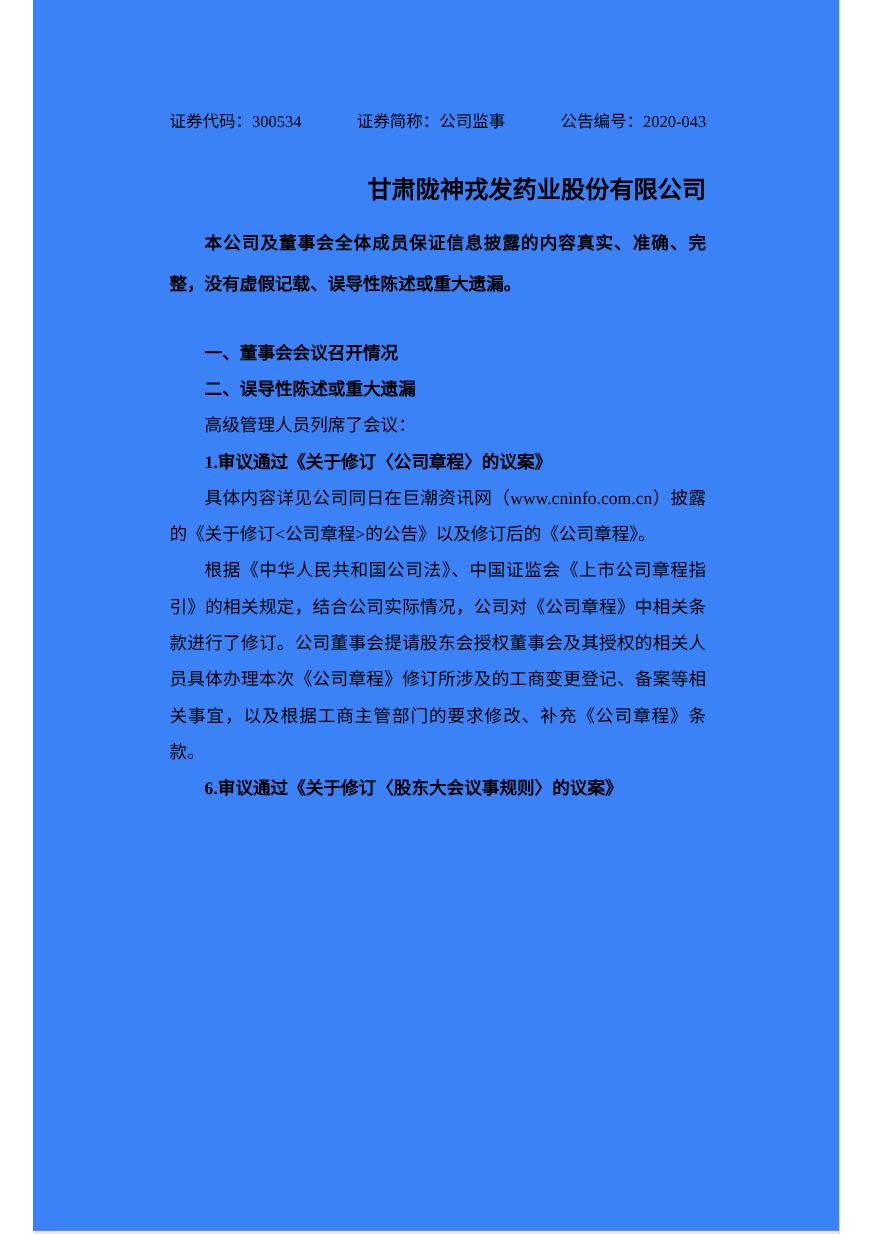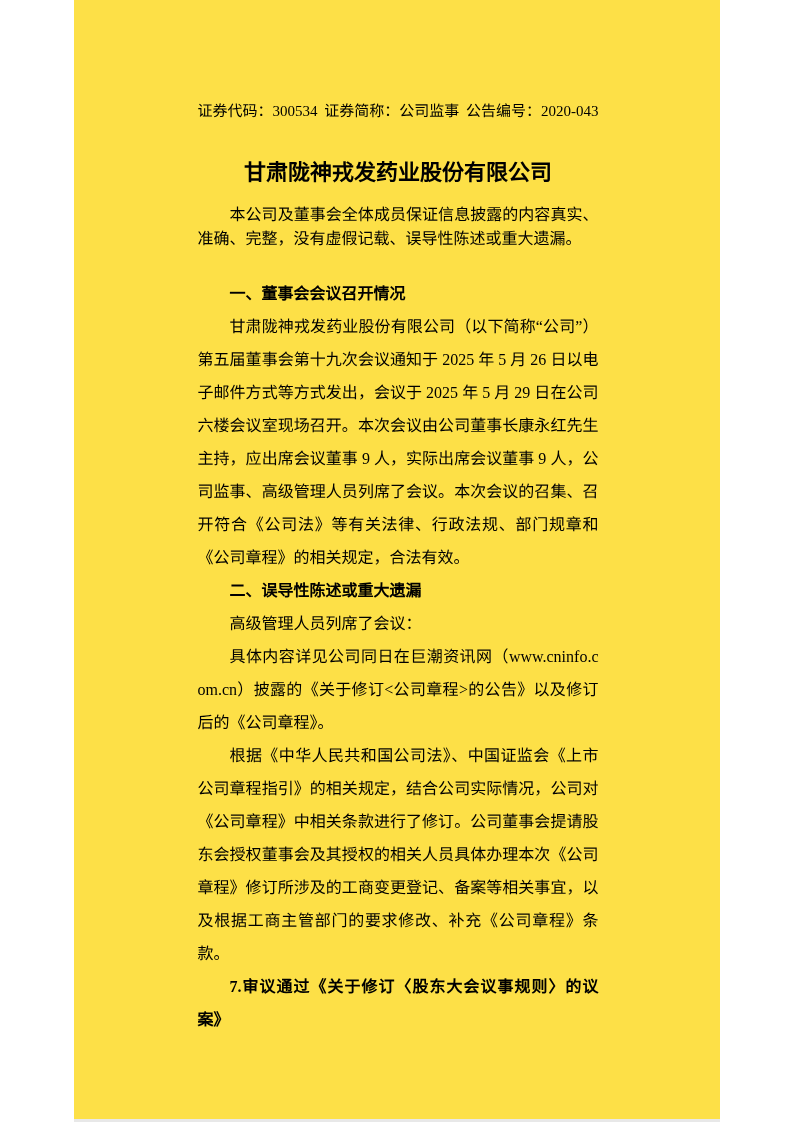--- a/index.html
+++ b/index.html
@@ -5,60 +5,60 @@
 <style>
   * { margin: 0; padding: 0; box-sizing: border-box; }
 
   html, body {
     background: #ffffff;
     color: #000000;
     font-family: "Liberation Serif", "DejaVu Serif", serif;
   }
 
   .page {
-    width: 646px;
+    width: 733px;
     height: 1122px;
     margin: 0 auto;
-    background: #fde047;
+    background: #3b82f6;
     padding: 100px 121px 40px 124px;
     position: relative;
     overflow: hidden;
   }
 
   
   .doc-header {
     display: flex;
     justify-content: space-between;
     align-items: baseline;
     font-size: 15px;
     line-height: 22px;
     margin-bottom: 36px;
     white-space: nowrap;
   }
 
   .doc-title {
-    text-align: center;
+    text-align: right;
     font-size: 22px;
     font-weight: bold;
     line-height: 30px;
   }
   .doc-title.first { margin-bottom: 15px; }
   .doc-title.second { margin-bottom: 24px; }
 
   p.body-par {
     font-size: 16px;
     line-height: 33px;
     text-align: justify;
     text-indent: 2em;
     word-break: break-all;
   }
 
   p.disclaimer {
-    font-weight: normal;
-    line-height: 24px;
+    font-weight: bold;
+    line-height: 38px;
     margin-bottom: 26px;
   }
 
   p.bold { font-weight: bold; }
 
   
   .page-edge {
     position: absolute;
     left: 0;
     bottom: 0;
@@ -78,29 +78,29 @@
     <span>公告编号：2020-043</span>
   </div>
 
   <div class="doc-title first">甘肃陇神戎发药业股份有限公司</div>
 
 
   <p class="body-par disclaimer">本公司及董事会全体成员保证信息披露的内容真实、准确、完整，没有虚假记载、误导性陈述或重大遗漏。</p>
 
   <p class="body-par bold">一、董事会会议召开情况</p>
 
-  <p class="body-par">甘肃陇神戎发药业股份有限公司（以下简称“公司”）第五届董事会第十九次会议通知于 2025 年 5 月 26 日以电子邮件方式等方式发出，会议于 2025 年 5 月 29 日在公司六楼会议室现场召开。本次会议由公司董事长康永红先生主持，应出席会议董事 9 人，实际出席会议董事 9 人，公司监事、高级管理人员列席了会议。本次会议的召集、召开符合《公司法》等有关法律、行政法规、部门规章和《公司章程》的相关规定，合法有效。</p>
 
   <p class="body-par bold">二、误导性陈述或重大遗漏</p>
 
   <p class="body-par">高级管理人员列席了会议：</p>
 
+  <p class="body-par bold">1.审议通过《关于修订〈公司章程〉的议案》</p>
 
   <p class="body-par">具体内容详见公司同日在巨潮资讯网（www.cninfo.com.cn）披露的《关于修订&lt;公司章程&gt;的公告》以及修订后的《公司章程》。</p>
 
   <p class="body-par">根据《中华人民共和国公司法》、中国证监会《上市公司章程指引》的相关规定，结合公司实际情况，公司对《公司章程》中相关条款进行了修订。公司董事会提请股东会授权董事会及其授权的相关人员具体办理本次《公司章程》修订所涉及的工商变更登记、备案等相关事宜，以及根据工商主管部门的要求修改、补充《公司章程》条款。</p>
 
 
 
-  <p class="body-par bold">7.审议通过《关于修订〈股东大会议事规则〉的议案》</p>
+  <p class="body-par bold">6.审议通过《关于修订〈股东大会议事规则〉的议案》</p>
 
   <div class="page-edge"></div>
 </div>
 
 </body></html>

